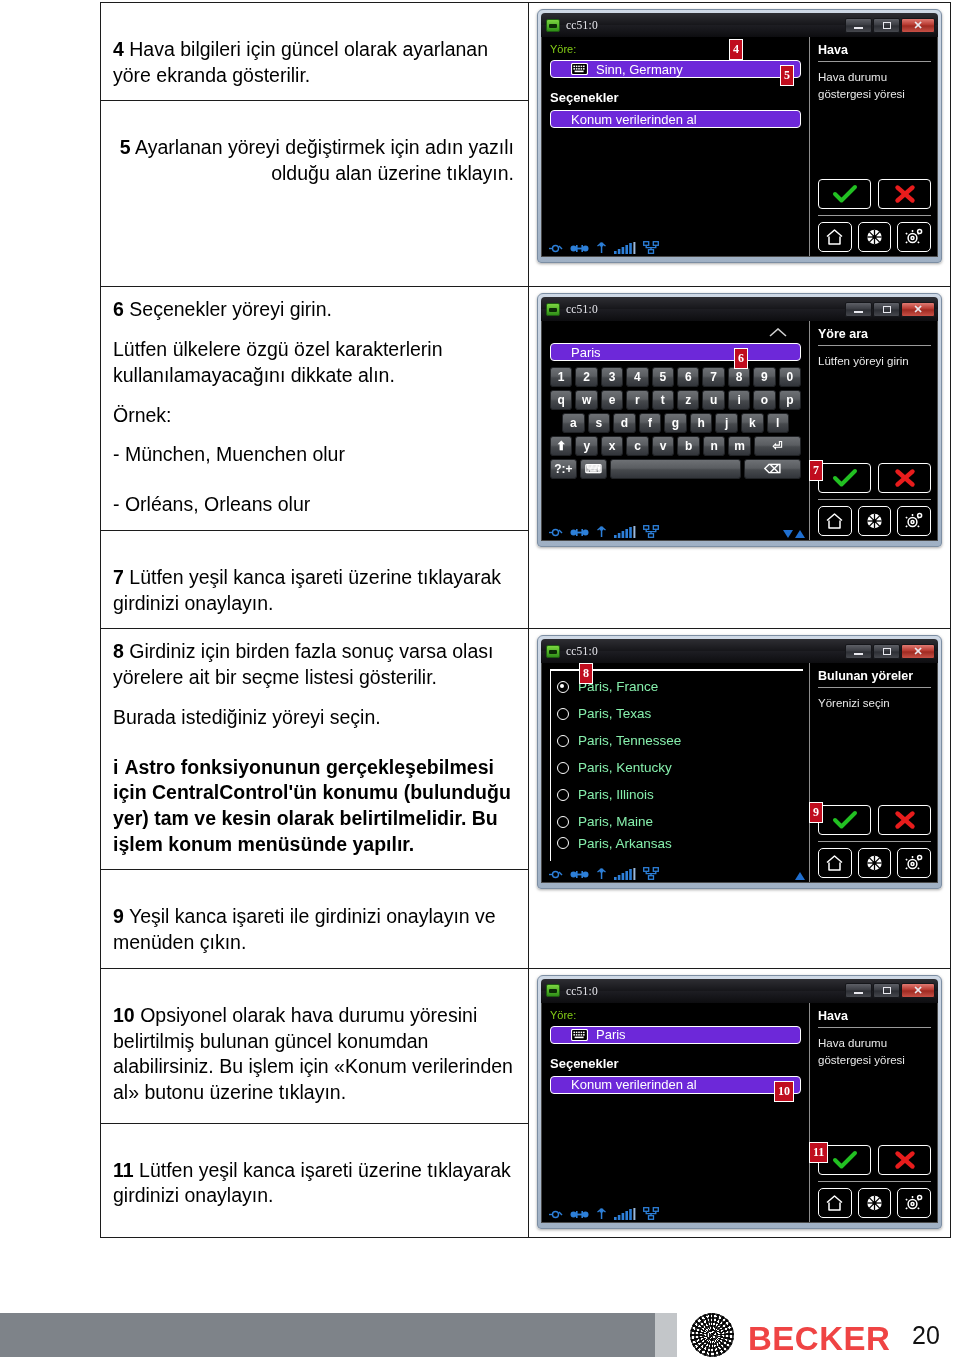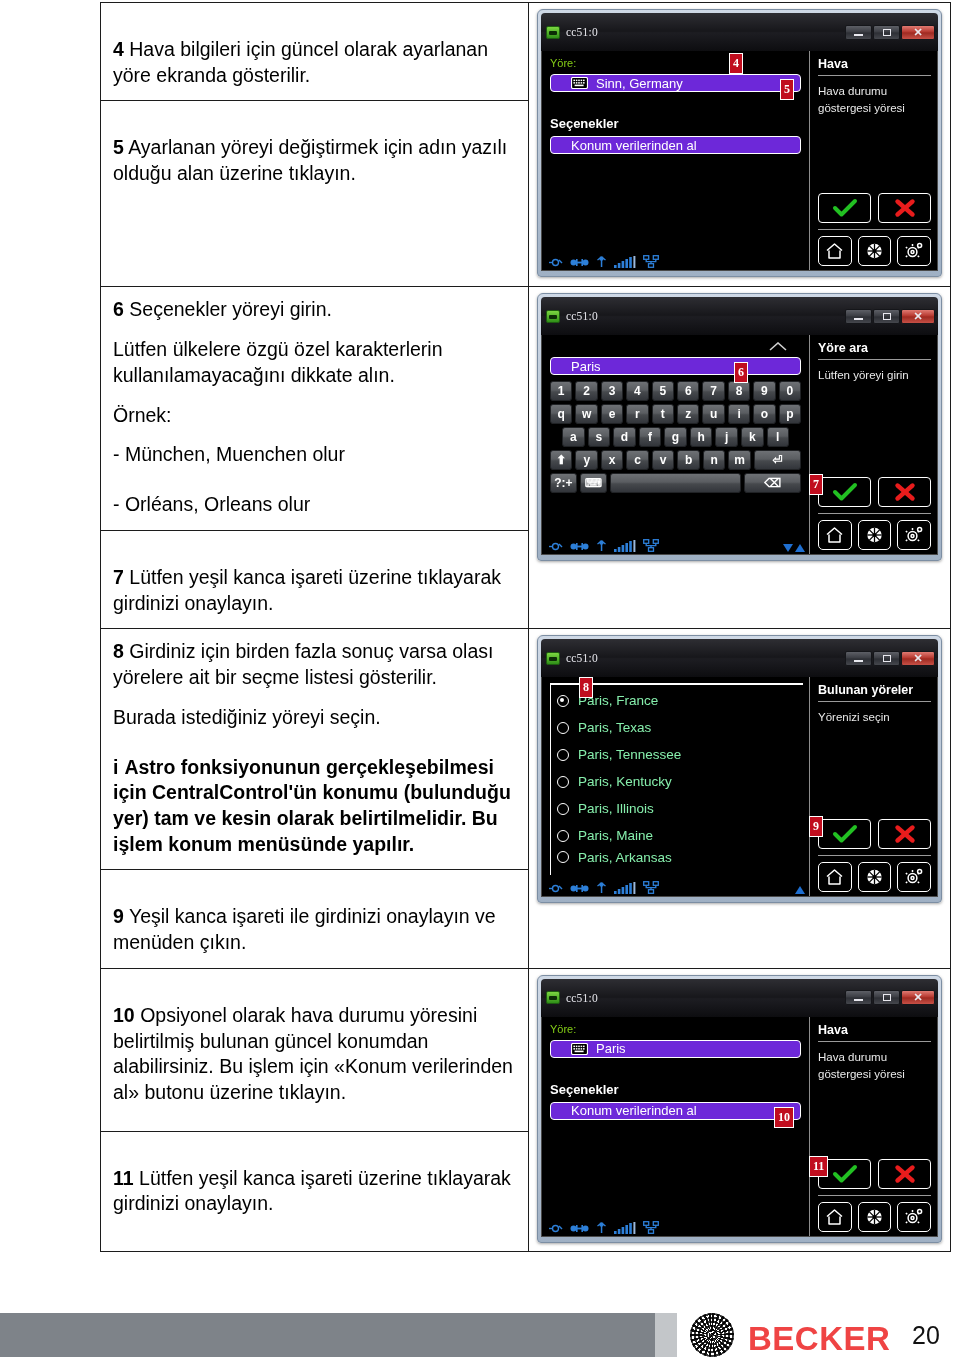--- a/index.html
+++ b/index.html
@@ -45,21 +45,21 @@
   .window {
     position: relative;
     width: 405px;
     background: linear-gradient(180deg,#cfd9e6 0%, #b9c6d6 55%, #9fb0c4 100%);
     border: 1px solid #7c8ea3;
     border-radius: 6px 6px 4px 4px;
     padding: 3px 3px 5px 3px;
     box-shadow: 0 1px 3px rgba(0,0,0,.35);
   }
   .titlebar {
-    height: 38px;
+    height: 24px;
     background: linear-gradient(180deg,#2e2e33 0%, #17171b 48%, #1d1d22 52%, #0d0d10 100%);
     border-radius: 4px 4px 0 0;
     display: flex;
     align-items: center;
     padding: 0 2px 0 5px;
     position: relative;
   }
   .tb-icon {
     width: 14px; height: 13px;
     background: linear-gradient(180deg,#7bd640,#2f8f18);
@@ -156,21 +156,21 @@
     height: 18px;
     border: 1.5px solid #fff;
     border-radius: 4px;
     background: #6d28d9;
     display: flex; align-items: center;
     padding: 0 20px;
     position: relative;
   }
   .field .kb-ico { margin-right: 8px; flex: none; }
   .field .val { color: #fff; font-size: 13px; }
-  .sect-label { color:#fff; font-size:13px; font-weight:bold; margin-top: 24px; }
+  .sect-label { color:#fff; font-size:13px; font-weight:bold; margin-top: 12px; }
 
   
   .statusbar {
     position: absolute;
     left: 6px; right: 4px; bottom: 2px;
     display: flex; align-items: flex-end; gap: 7px;
     height: 14px;
   }
   .sb-scroll { margin-left: auto; display:flex; gap:2px; }
   .tri { width: 0; height: 0; }
@@ -432,21 +432,21 @@
                   </div>
                 </div>
               </div>
             </div>
           </div>
         </div>
       </td>
     </tr>
     <tr>
       <td class="col-text">
-        <div class="cell-text" style="min-height:185px;">
+        <div class="cell-text" style="min-height:185px;text-align:right;">
           <div class="step">
             <span class="num">5</span>
             <span>Ayarlanan yöreyi değiştirmek için adın yazılı olduğu alan üzerine tıklayın.</span>
           </div>
         </div>
       </td>
     </tr>
 
     <tr>
       <td class="col-text">

